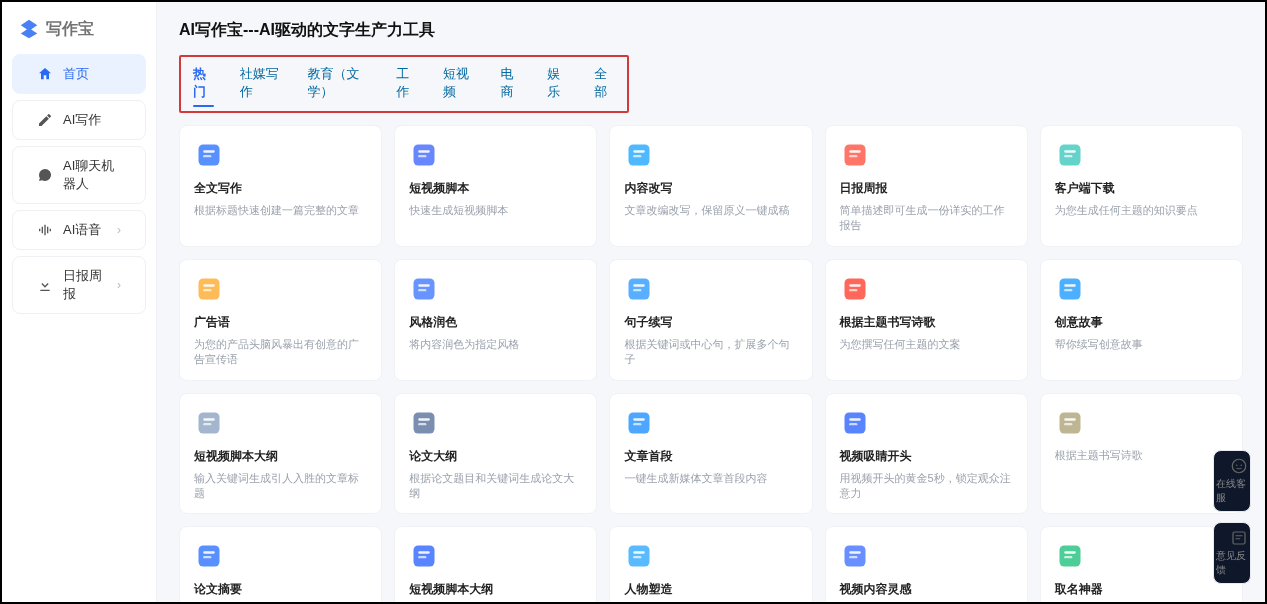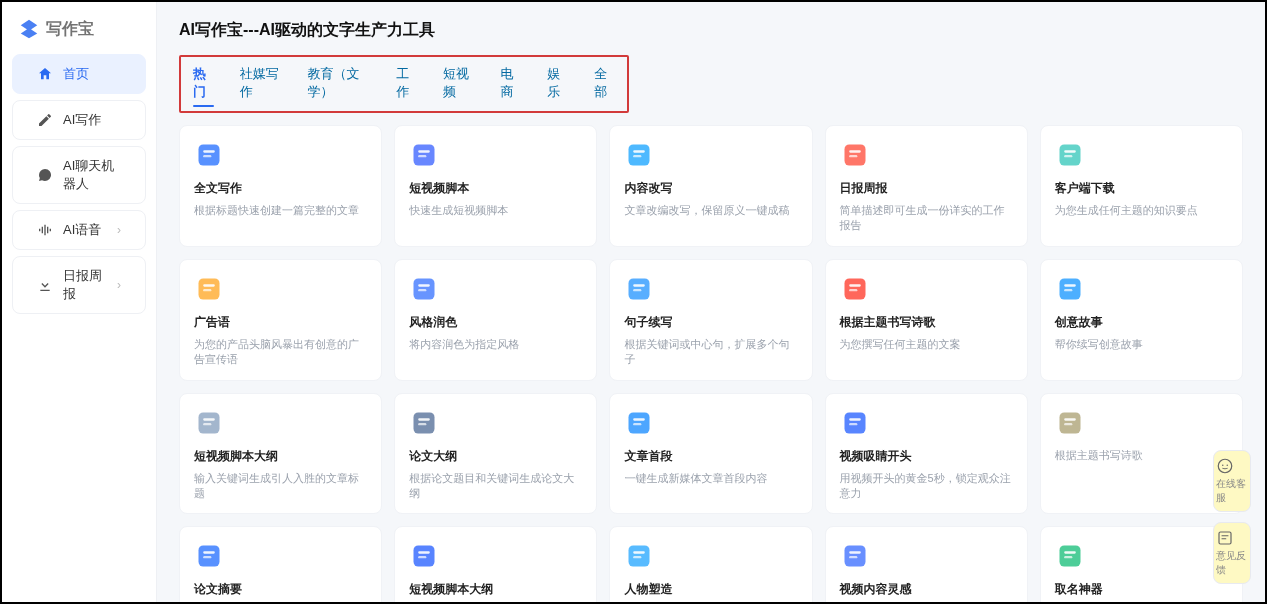--- a/index.html
+++ b/index.html
@@ -143,26 +143,26 @@
   position: absolute;
   right: 14px;
   bottom: 18px;
   display: flex;
   flex-direction: column;
   gap: 10px;
 }
 .float-btn {
   width: 38px;
   padding: 6px 2px;
-  background: #fef9c3;
+  background: #0f172a;
   border: 1px solid #e8eaf0;
   border-radius: 8px;
   display: flex;
   flex-direction: column;
-  align-items: flex-start;
+  align-items: flex-end;
   justify-content: center;
   font-size: 10px;
   color: #888;
   cursor: pointer;
   gap: 2px;
 }
 .float-btn .ficon {
   font-size: 16px;
   color: #666;
 }

